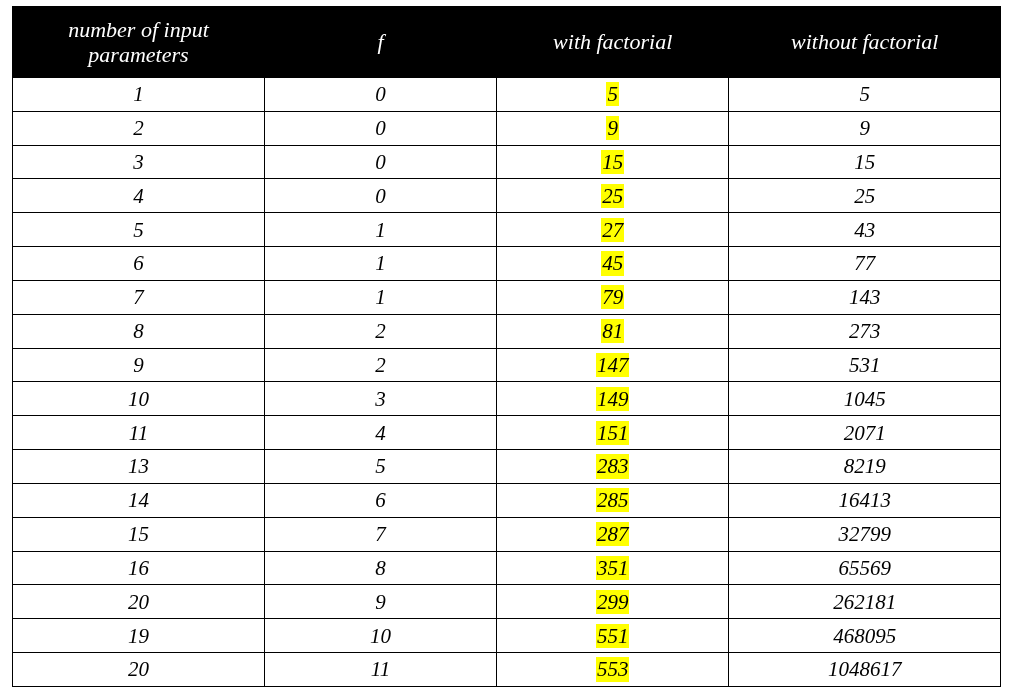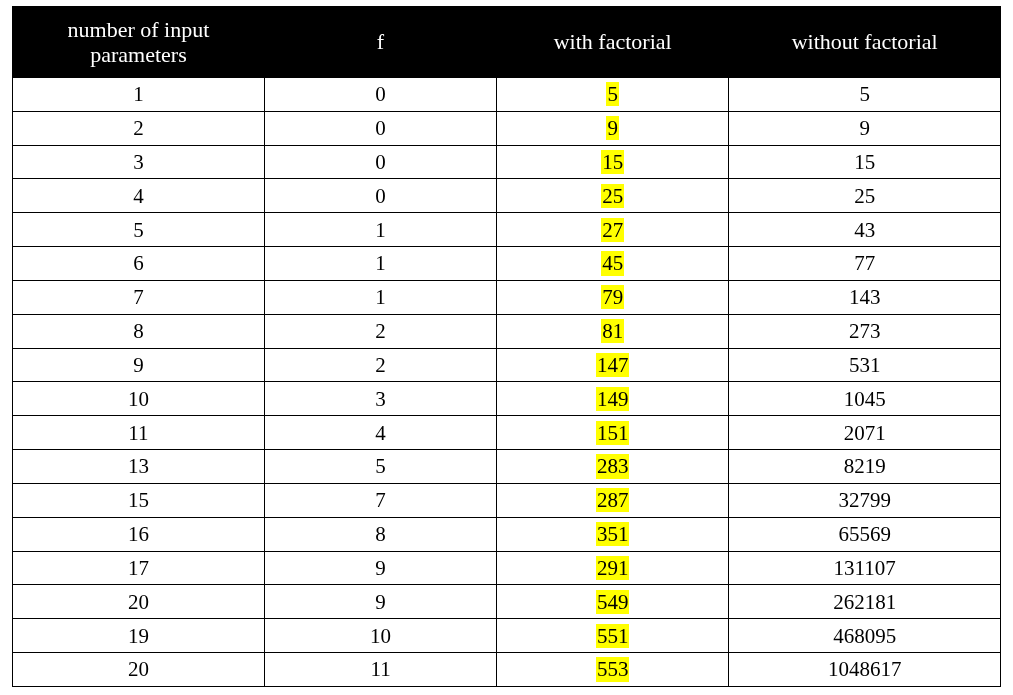--- a/index.html
+++ b/index.html
@@ -11,20 +11,21 @@
     width: 1013px;
     height: 695px;
     font-family: "Liberation Serif", serif;
     color: #000000;
   }
   .table-wrap {
     width: 1013px;
     height: 695px;
     box-sizing: border-box;
     padding: 6px 12px 8px 12px;
+    font-style: italic;
   }
   table.data-table {
     width: 100%;
     height: 100%;
     border-collapse: collapse;
     table-layout: fixed;
   }
   table.data-table th,
   table.data-table td {
     border: 1px solid #000000;
@@ -145,41 +146,41 @@
           <td><span class="hl cell-inner">151</span></td>
           <td>2071</td>
         </tr>
         <tr>
           <td>13</td>
           <td>5</td>
           <td><span class="hl cell-inner">283</span></td>
           <td>8219</td>
         </tr>
         <tr>
+          <td>14</td>
+          <td>6</td>
+          <td><span class="hl cell-inner">285</span></td>
+          <td>16413</td>
+        </tr>
+        <tr>
           <td>15</td>
           <td>7</td>
           <td><span class="hl cell-inner">287</span></td>
           <td>32799</td>
         </tr>
         <tr>
           <td>16</td>
           <td>8</td>
           <td><span class="hl cell-inner">351</span></td>
           <td>65569</td>
         </tr>
         <tr>
-          <td>17</td>
-          <td>9</td>
-          <td><span class="hl cell-inner">291</span></td>
-          <td>131107</td>
-        </tr>
-        <tr>
           <td>20</td>
           <td>9</td>
-          <td><span class="hl cell-inner">549</span></td>
+          <td><span class="hl cell-inner">299</span></td>
           <td>262181</td>
         </tr>
         <tr>
           <td>19</td>
           <td>10</td>
           <td><span class="hl cell-inner">551</span></td>
           <td>468095</td>
         </tr>
         <tr>
           <td>20</td>

